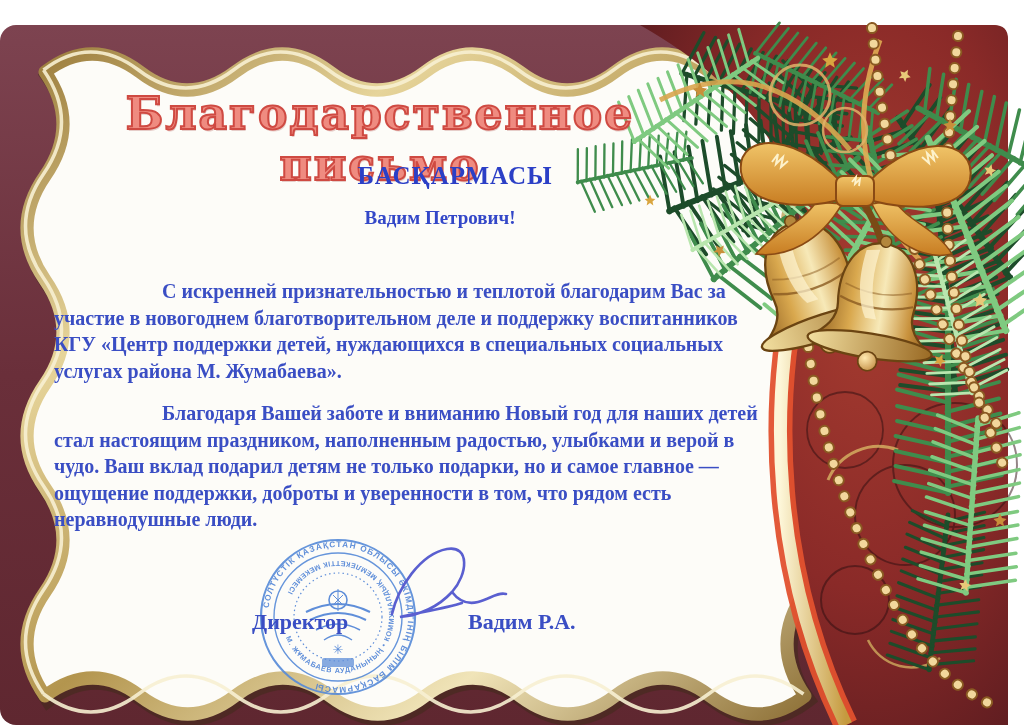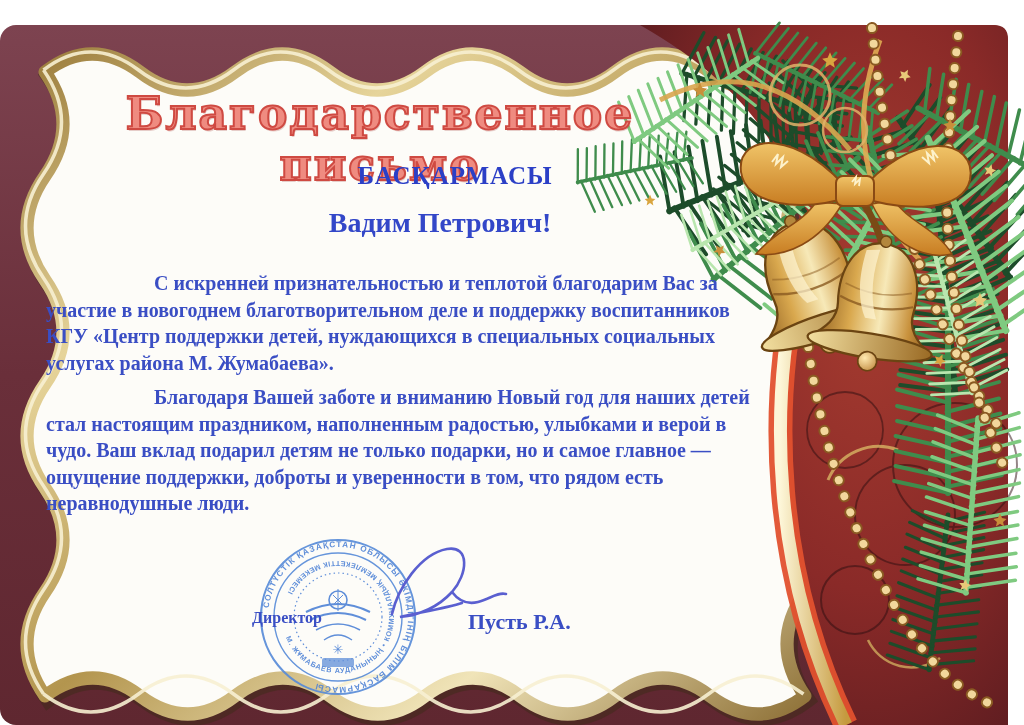--- a/index.html
+++ b/index.html
@@ -7,26 +7,26 @@
         font-family:"Liberation Serif",serif;}
   .page svg.decor{position:absolute;left:0;top:0;z-index:0;}
   .overlay{position:absolute;left:0;top:12px;width:1024px;height:543px;z-index:1;}
   .title{position:absolute;left:70px;top:76px;width:620px;text-align:center;
          font-family:"DejaVu Serif",serif;font-weight:bold;font-size:44px;letter-spacing:2px;
          color:#ef8b80;-webkit-text-stroke:2px #cf4a42;
          text-shadow:1px 2px 0 rgba(150,40,35,.22);}
   .salutation{position:absolute;left:155px;top:150px;width:600px;text-align:center;
          font-weight:bold;font-size:25px;letter-spacing:1px;color:#2b3fc6;}
   .recipient{position:absolute;left:140px;top:195px;width:600px;text-align:center;
-         font-weight:bold;font-size:28px;color:#3347c8;}
+         font-weight:bold;font-size:19px;color:#3347c8;}
   .body-text{position:absolute;left:38px;top:250px;width:745px;color:#3a4ec4;
          font-weight:bold;font-size:20px;line-height:26.5px;text-align:left;}
-  .body-text p{margin:8px;text-indent:108px;}
+  .body-text p{margin:16px;text-indent:108px;}
   .body-text p.closing{margin-top:10px;text-indent:88px;}
-  .sig-title{position:absolute;left:252px;top:597px;font-weight:bold;font-size:16px;color:#3a4ec4;}
+  .sig-title{position:absolute;left:252px;top:597px;font-weight:bold;font-size:22px;color:#3a4ec4;}
   .sig-name{position:absolute;left:468px;top:597px;font-weight:bold;font-size:22px;color:#3a4ec4;}
 </style>
 </head>
 <body>
 
 <div class="page">
 
 <svg class="decor" width="1024" height="725" viewBox="0 0 1024 725">
   <defs>
     <linearGradient id="maroonGrad" x1="0" y1="0" x2="0" y2="1">
@@ -223,16 +223,16 @@
 
 <div class="overlay">
   <div class="title">Благодарственное письмо</div>
   <div class="salutation">БАСҚАРМАСЫ</div>
   <div class="recipient">Вадим Петрович!</div>
   <div class="body-text">
     <p>С искренней признательностью и теплотой благодарим Вас за участие в новогоднем благотворительном деле и поддержку воспитанников КГУ «Центр поддержки детей, нуждающихся в специальных социальных услугах района М. Жумабаева».</p>
     <p>Благодаря Вашей заботе и вниманию Новый год для наших детей стал настоящим праздником, наполненным радостью, улыбками и верой в чудо. Ваш вклад подарил детям не только подарки, но и самое главное — ощущение поддержки, доброты и уверенности в том, что рядом есть неравнодушные люди.</p>
   </div>
   <div class="sig-title">Директор</div>
-  <div class="sig-name">Пусть Р.А.</div>
+  <div class="sig-name">Вадим Р.А.</div>
 </div>
 
 </div>
 
 </body></html>

